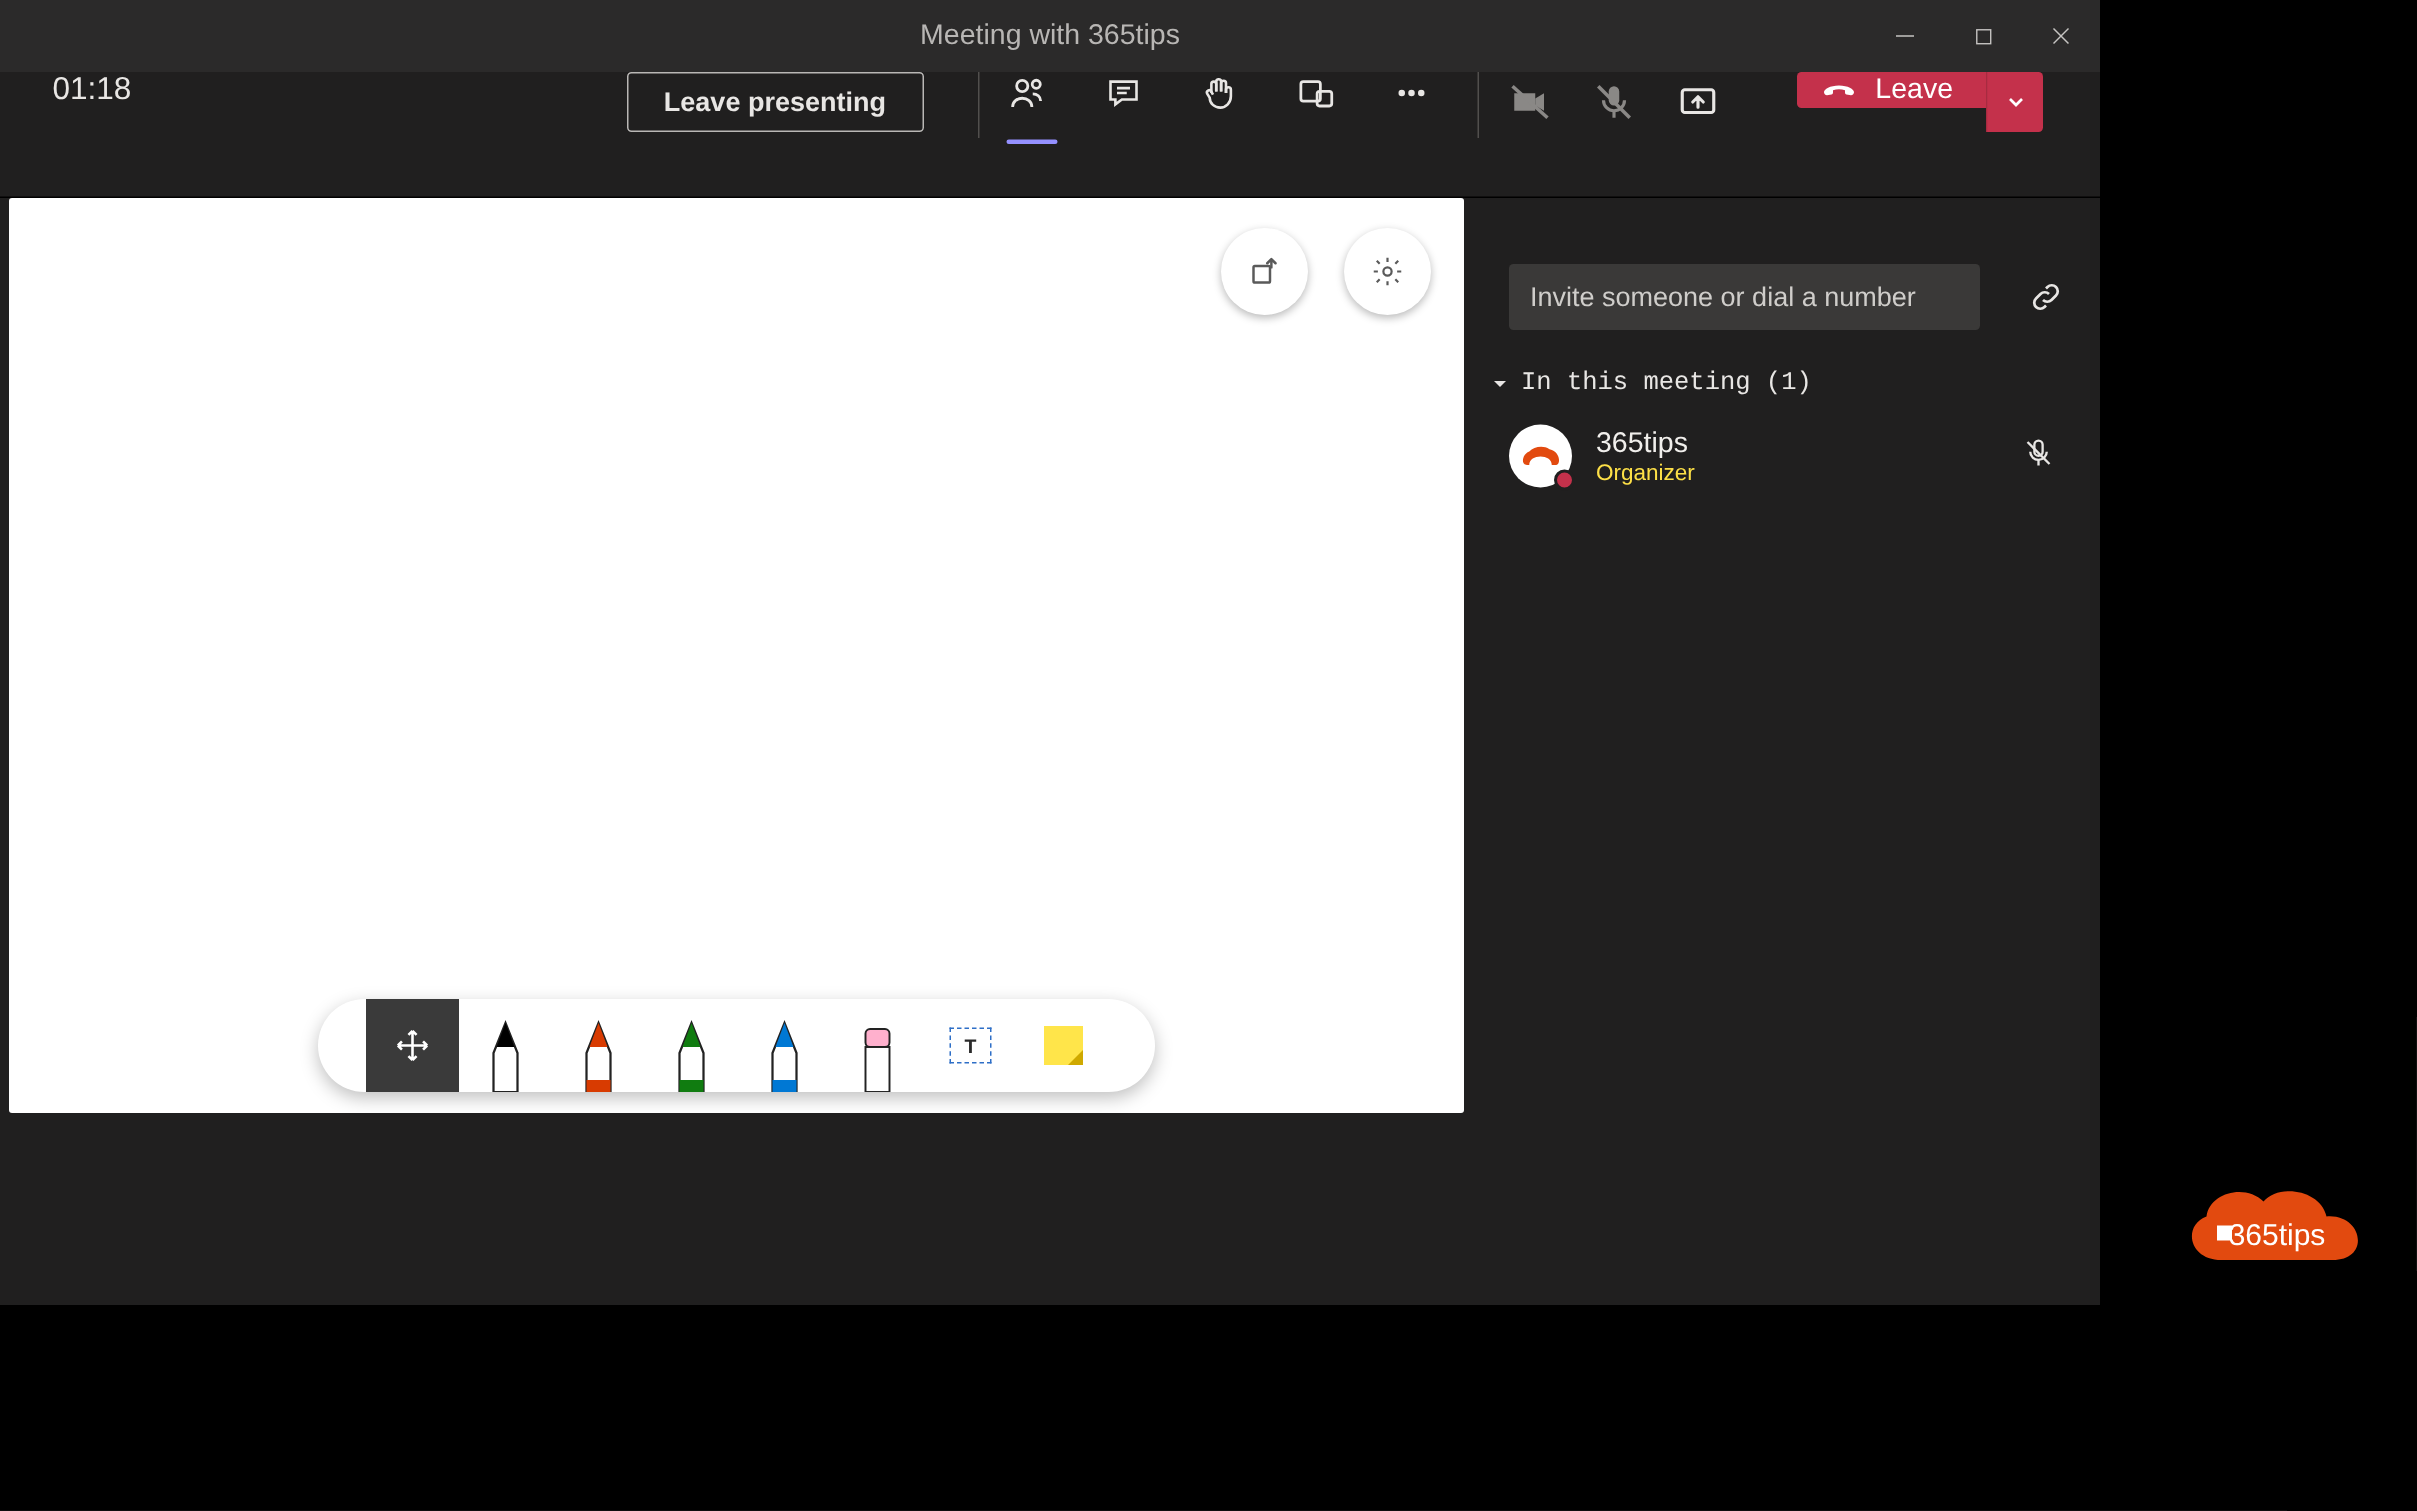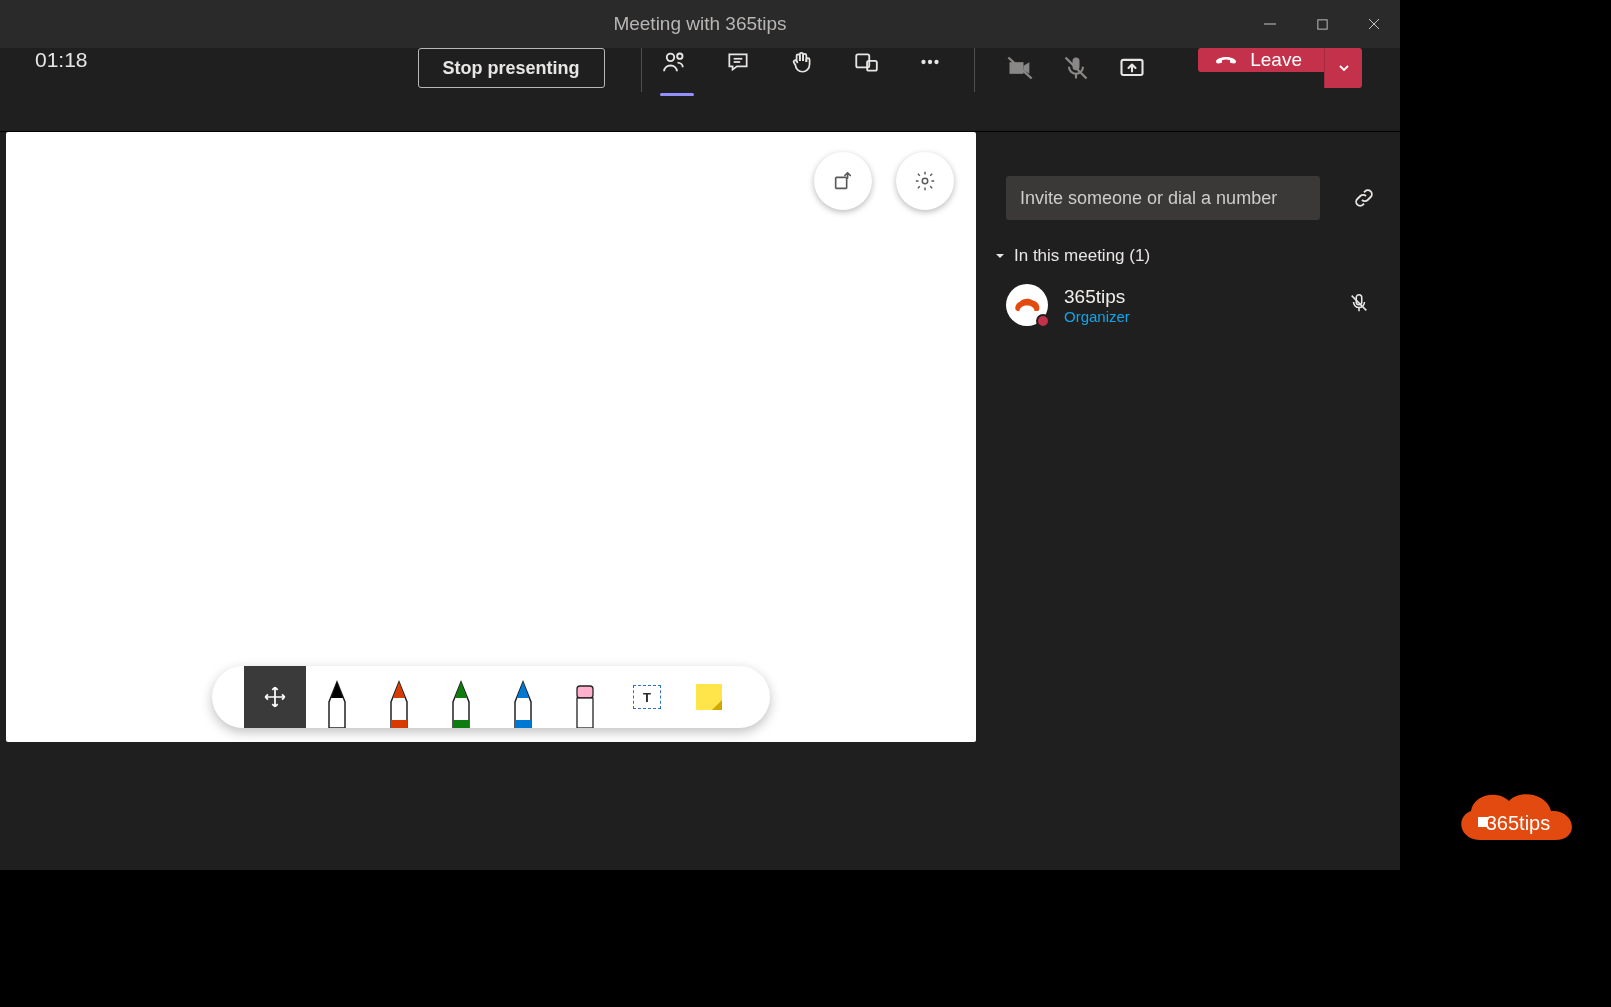--- a/index.html
+++ b/index.html
@@ -280,20 +280,21 @@
     display:flex;align-items:center;justify-content:center;
     color:#e8e6e4;
   }
   .section-head {
     display: flex;
     align-items: center;
     gap: 8px;
     padding: 26px 30px 4px 18px;
     color: #e8e6e4;
     font-size: 17px;
+    font-family: Liberation Mono, monospace;
   }
   .participant-row {
     display: flex;
     align-items: center;
     padding: 14px 30px 8px 30px;
     gap: 16px;
   }
   .avatar {
     width: 42px; height: 42px;
     border-radius: 50%;
@@ -305,21 +306,21 @@
   .avatar svg { width: 30px; height: 22px; }
   .presence {
     position:absolute;
     right:-2px; bottom:-2px;
     width:14px;height:14px;
     background:#c4314b;
     border:2px solid #201f1f;
     border-radius:50%;
   }
   .p-name { font-size: 19px; color: #f1efec; font-weight:400;}
-  .p-role { font-size: 15px; color: #0ea5e9; text-align: right; }
+  .p-role { font-size: 15px; color: #fde047; text-align: right; }
   .p-mic {
     margin-left:auto;
     color: #e8e6e4;
   }
   
   .wm-logo {
     position: absolute;
     right: 26px;
     bottom: 150px;
     width: 134px;
@@ -348,21 +349,21 @@
         <svg width="14" height="14" viewBox="0 0 14 14">
             <line x1="2" y1="2" x2="12" y2="12" stroke="currentColor" stroke-width="1"></line>
             <line x1="12" y1="2" x2="2" y2="12" stroke="currentColor" stroke-width="1"></line>
           </svg>
       </div>
     </div>
   </div>
 
   <div class="controls-bar">
     <div class="timer">01:18</div>
-    <button class="stop-present">Stop presenting</button>
+    <button class="stop-present">Leave presenting</button>
     <div class="vsep" style="margin-left:36px"></div>
 
     <div class="ctrl-group">
       <div class="ctrl-btn active-underline">
         <svg width="28" height="28" viewBox="0 0 24 24" fill="none" stroke="currentColor" stroke-width="1.6">
             <circle cx="9" cy="8" r="3.2"></circle>
             <path d="M3.5 20c0-3 2.5-5 5.5-5s5.5 2 5.5 5"></path>
             <circle cx="17" cy="7" r="2.3"></circle>
             <path d="M15 12.5c2.5 0 4.5 1.6 4.5 4"></path>
           </svg>

